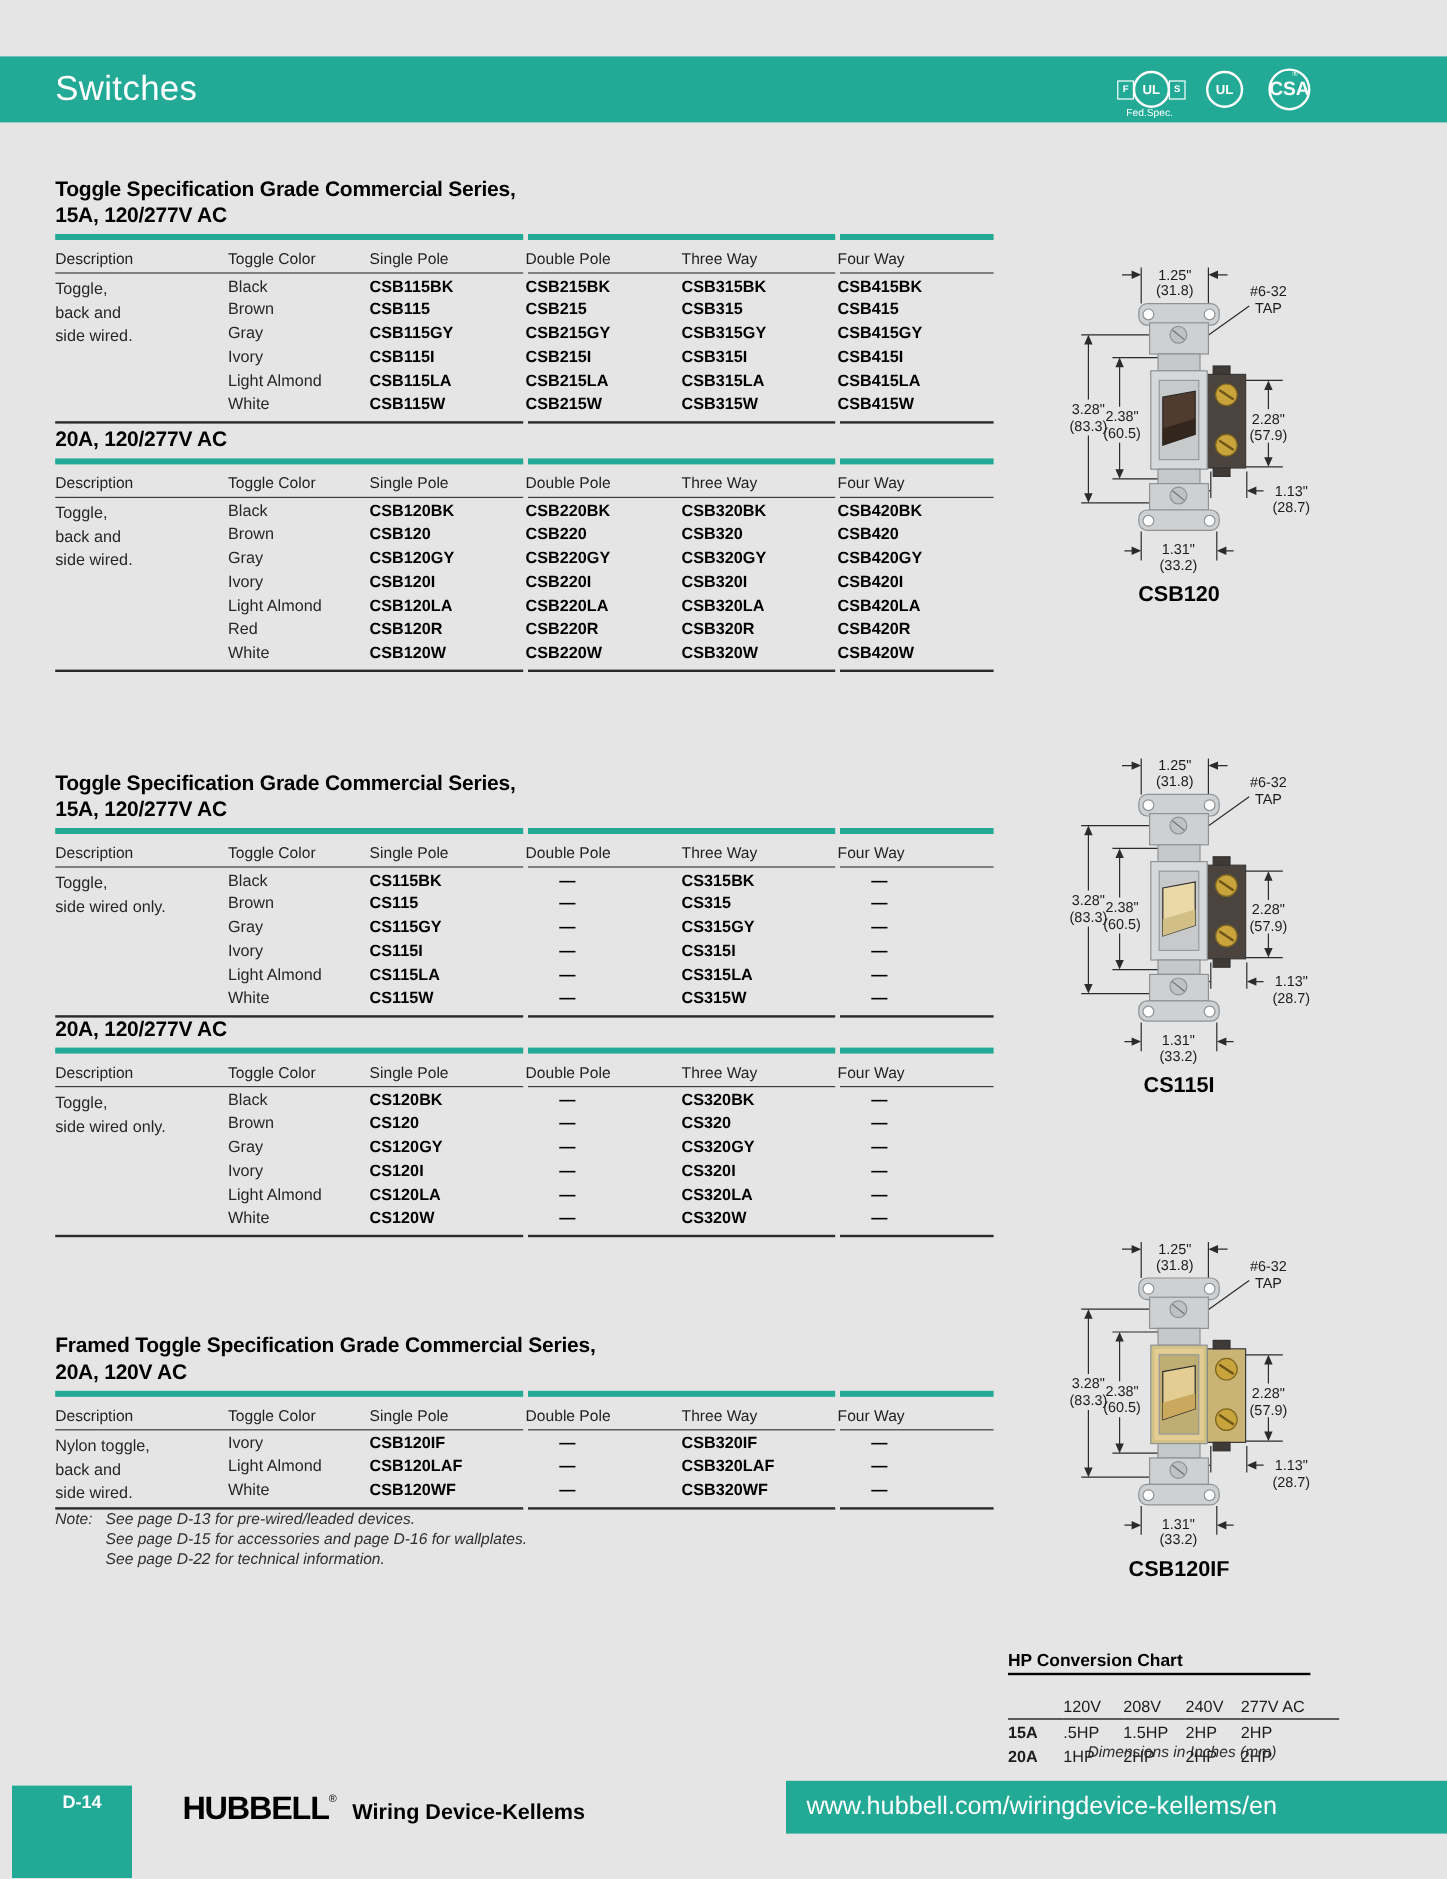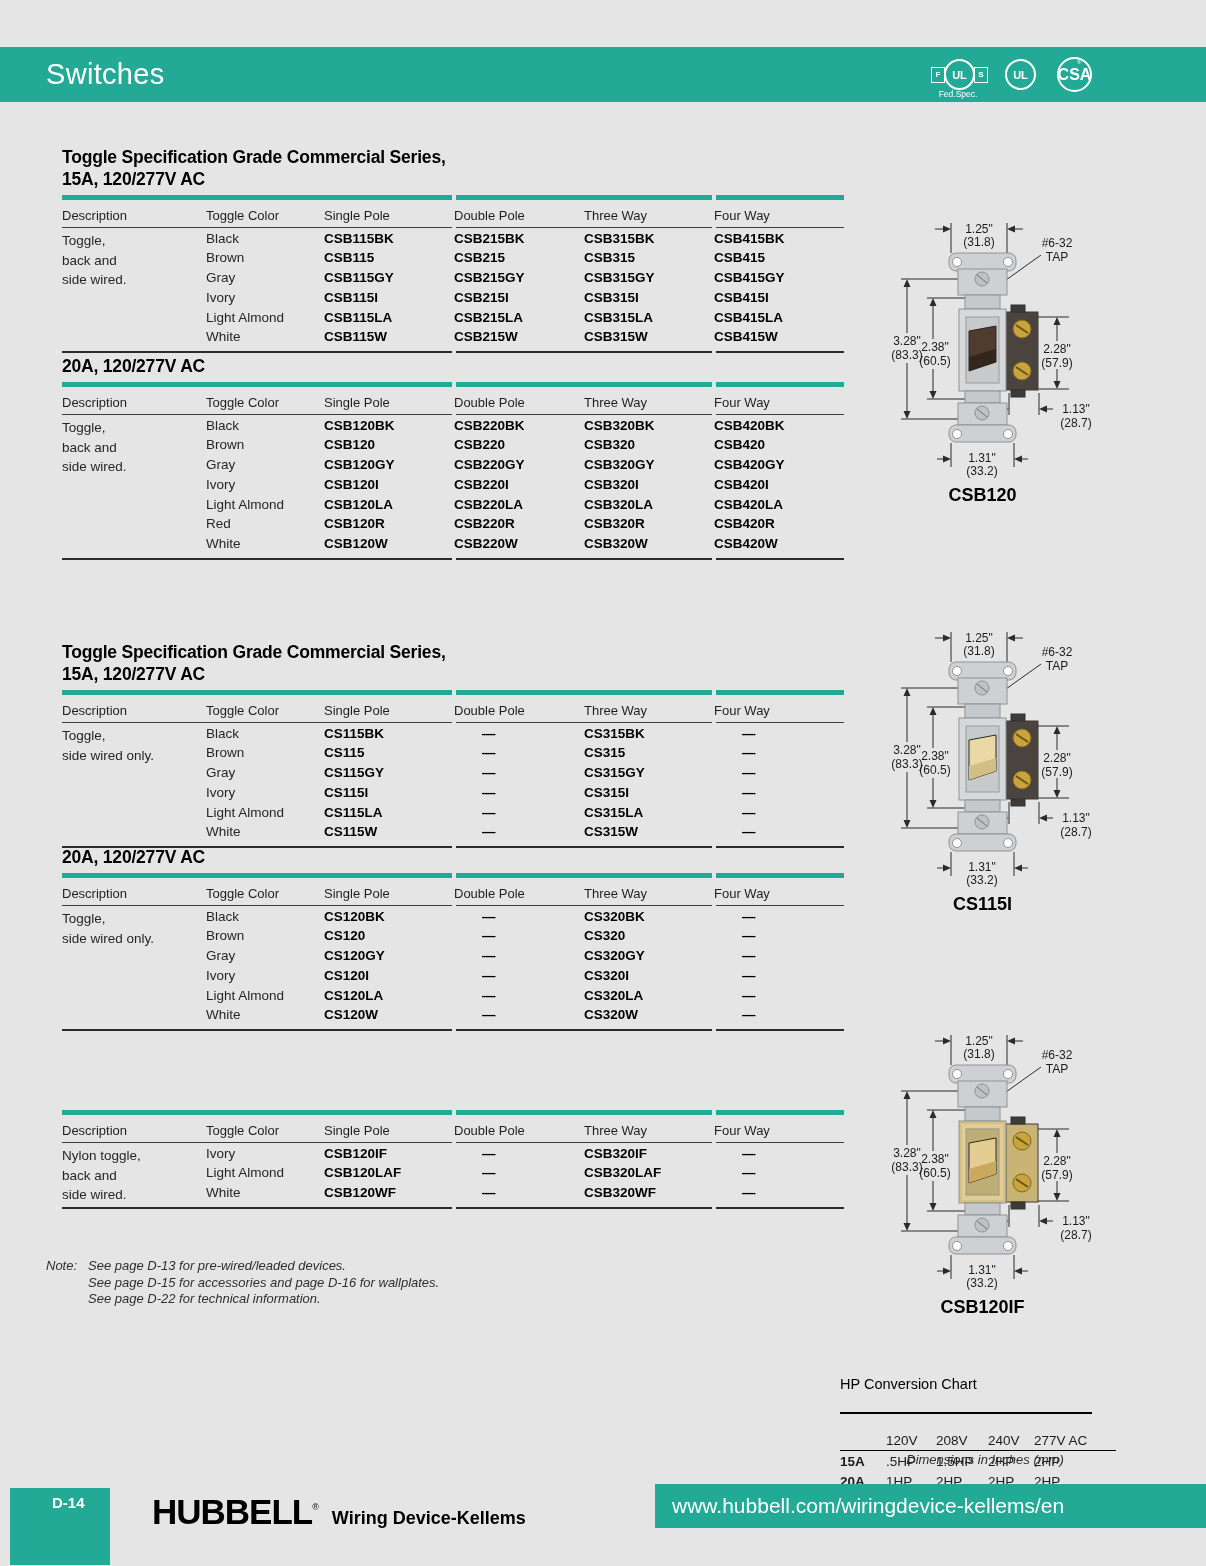--- a/index.html
+++ b/index.html
@@ -16,21 +16,21 @@
            display:flex;align-items:center;justify-content:center;}
   .circ{border:2.5px solid #fff;border-radius:50%;display:flex;align-items:center;justify-content:center;
         font-weight:bold;}
   .fed-circ{width:27px;height:27px;font-size:11px;margin:0 -1px;}
   .fed-label{position:absolute;left:0px;top:42px;width:66px;text-align:center;font-size:8.5px;}
   .ul-circ{position:absolute;left:80px;top:12px;width:27px;height:27px;font-size:11px;}
   .csa-circ{position:absolute;left:132px;top:10px;width:31px;height:31px;font-size:16px;}
   .csa-reg{position:absolute;left:152px;top:12px;font-size:6px;}
 
   
-  .section{position:absolute;left:46px;width:782px;margin-left:16px;}
+  .section{position:absolute;left:46px;width:782px;}
   .sec0{top:146px}.sec1{top:355px}.sec2{top:641px}.sec3{top:846px}.sec4{top:1110px}
   .sec-title{font-size:17.5px;font-weight:bold;color:#000;line-height:22px;letter-spacing:-.2px;margin-bottom:5px;}
   .rule{display:flex;gap:4px;}
   .rule span{display:block;}
   .rule span:nth-child(1){width:390px}.rule span:nth-child(2){width:256px}.rule span:nth-child(3){width:128px}
   .rule.teal span{height:4.5px;background:var(--teal);}
   .rule.thin span{height:1.3px;background:#3c3c3c;}
   .rule.bottom span{height:2.4px;background:#2b2b2b;}
   .hdr-row{display:grid;grid-template-columns:144px 118px 130px 130px 130px 130px;
            height:23px;align-items:end;padding-bottom:4px;font-size:13px;color:#1f1f1f;}
@@ -51,33 +51,33 @@
   .diag{position:absolute;left:861px;width:330px;}
   .dg0{top:219px}.dg1{top:628px}.dg2{top:1031px}
   .diag svg{display:block;}
   .diag .cap{width:243px;text-align:center;font-size:18px;font-weight:bold;color:#000;margin-top:4px;}
   .dimtxt{font-size:12px;fill:#1c1c1c;}
   .dimln{stroke:#2b2b2b;stroke-width:1;fill:none;}
   .arr{fill:#2b2b2b;}
 
   
   .hp{position:absolute;left:840px;top:1376px;width:276px;font-size:13.5px;}
-  .hp-title{font-size:14.5px;font-weight:normal;color:#000;width:252px;border-bottom:2px solid #000;padding-bottom:20px;}
+  .hp-title{font-size:14.5px;font-weight:bold;color:#000;width:252px;border-bottom:2px solid #000;padding-bottom:2px;}
   .hp-grid{display:grid;grid-template-columns:46px 50px 52px 46px 82px;}
   .hp-hrow{font-weight:normal;border-bottom:1.5px solid #000;padding:19px 0 2px;}
   .hp-cell{padding:2.5px 0;}
   .hp-label{font-weight:bold;}
   .hp-note{position:absolute;left:855px;top:1452px;width:260px;text-align:center;
            font-size:13px;font-style:italic;color:#2e2e2e;}
 
   
   .f-left{position:absolute;left:10px;top:1488px;width:100px;height:77px;background:var(--teal);}
   .f-page{position:absolute;left:42px;top:6px;font-size:15px;font-weight:bold;color:#fff;}
   .f-logo{position:absolute;left:152px;top:1492px;display:flex;align-items:baseline;color:#000;}
-  .hubbell{font-size:35px;font-weight:bold;letter-spacing:-1px;}
+  .hubbell{font-size:27px;font-weight:bold;letter-spacing:-1px;}
   .hub-reg{font-size:9px;position:relative;top:-14px;}
   .wdk{font-size:18px;font-weight:bold;margin-left:13px;}
   .f-url-band{position:absolute;left:655px;top:1484px;width:551px;height:44px;background:var(--teal);}
   .f-url{position:absolute;left:17px;top:0;line-height:44px;font-size:21px;color:#fff;}
 </style>
 </head>
 <body>
 
 <div class="page">
 
@@ -363,20 +363,24 @@
           <div class="part-cell dash">—</div>
         </div>
         <div class="rule bottom">
           <span></span>
           <span></span>
           <span></span>
         </div>
       </div>
   </div>
   <div class="section sec4">
+    <div class="sec-title">
+        <div>Framed Toggle Specification Grade Commercial Series,</div>
+        <div>20A, 120V AC</div>
+      </div>
     <div class="spec-table">
         <div class="rule teal">
           <span></span>
           <span></span>
           <span></span>
         </div>
         <div class="hdr-row">
           <div>Description</div>
           <div>Toggle Color</div>
           <div>Single Pole</div>

